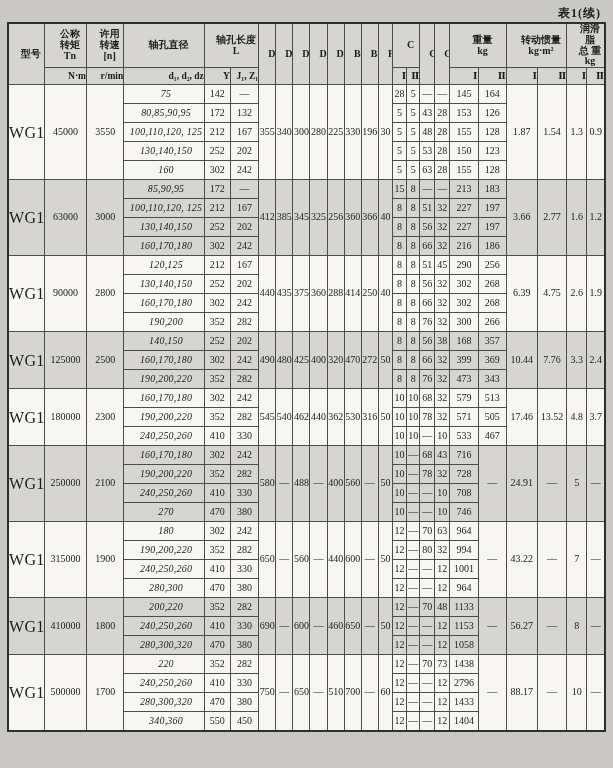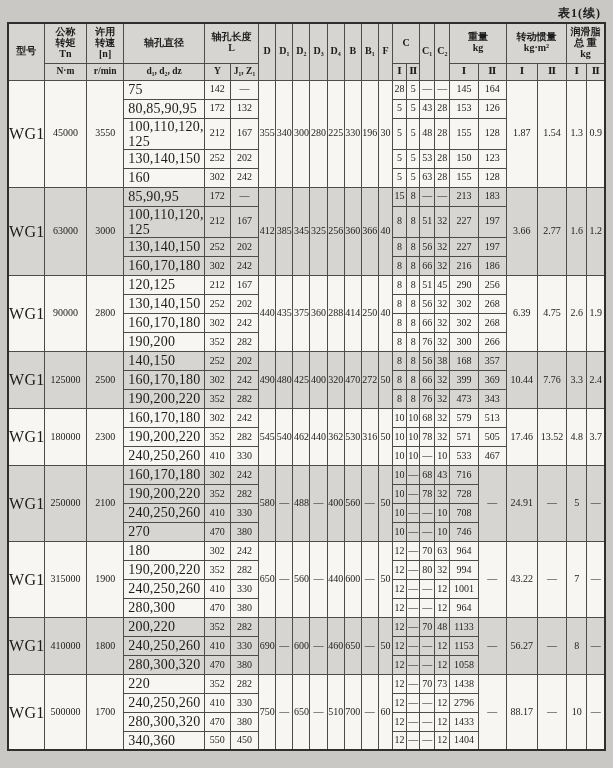--- a/index.html
+++ b/index.html
@@ -25,26 +25,26 @@
   th, td {
     border:1px solid #4c4c4a;
     text-align:center; vertical-align:middle;
     padding:0; overflow:hidden;
     font-size:10px; line-height:1.08;
   }
   thead th {
     background:#d6d5d1; font-weight:bold;
     font-size:10px;
   }
-  thead tr.h1 th { height:40px; }
-  thead tr.h2 th { height:17px; font-size:9.5px; }
+  thead tr.h1 th { height:40px;padding-left:9px; }
+  thead tr.h2 th { height:17px; font-size:9.5px;text-align:right; }
   .pre { white-space:pre-line; }
   tbody td { height:19px; font-size:10.5px; background:#f7f6f2; }
   tbody tr.shade td { background:#d6d5d1; }
-  td.dcol { text-align:left; padding-left:4px; font-size:14px; letter-spacing:0.2px; }
+  td.dcol { text-align:center; padding-left:4px; font-size:10px; letter-spacing:0.2px;font-style:italic; }
   td.model { font-size:16px; letter-spacing:0.3px; }
   td.num { font-size:10px; }
 </style>
 </head>
 <body>
 
 <div class="page">
   <div class="caption">表1(续)</div>
 
   <table class="spec">

